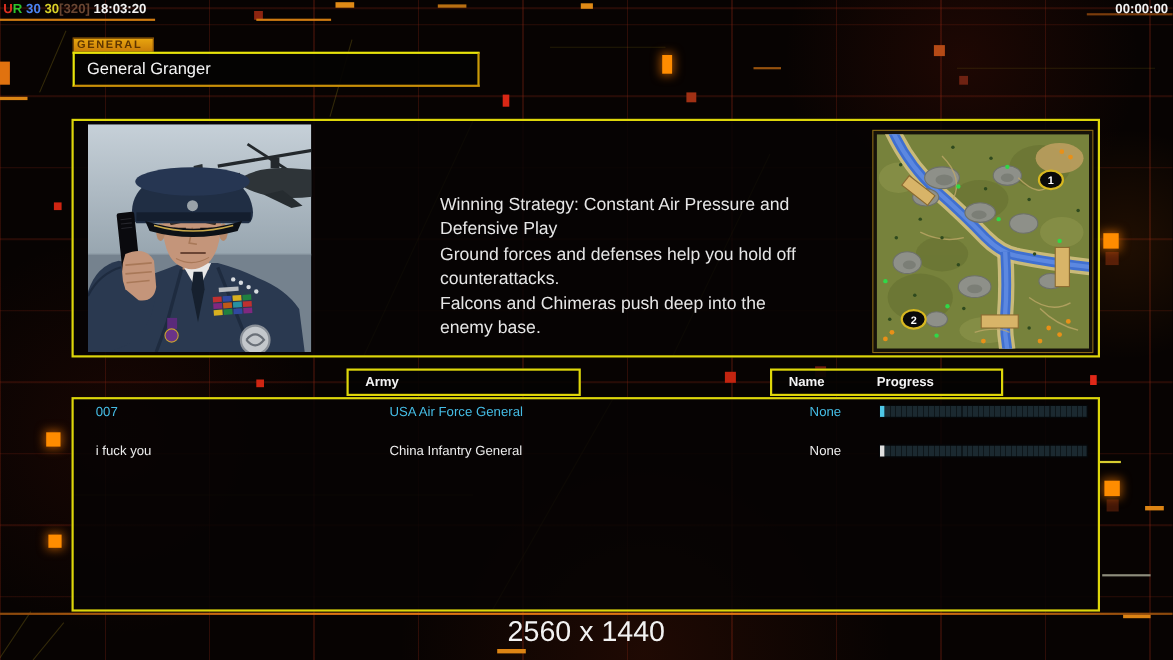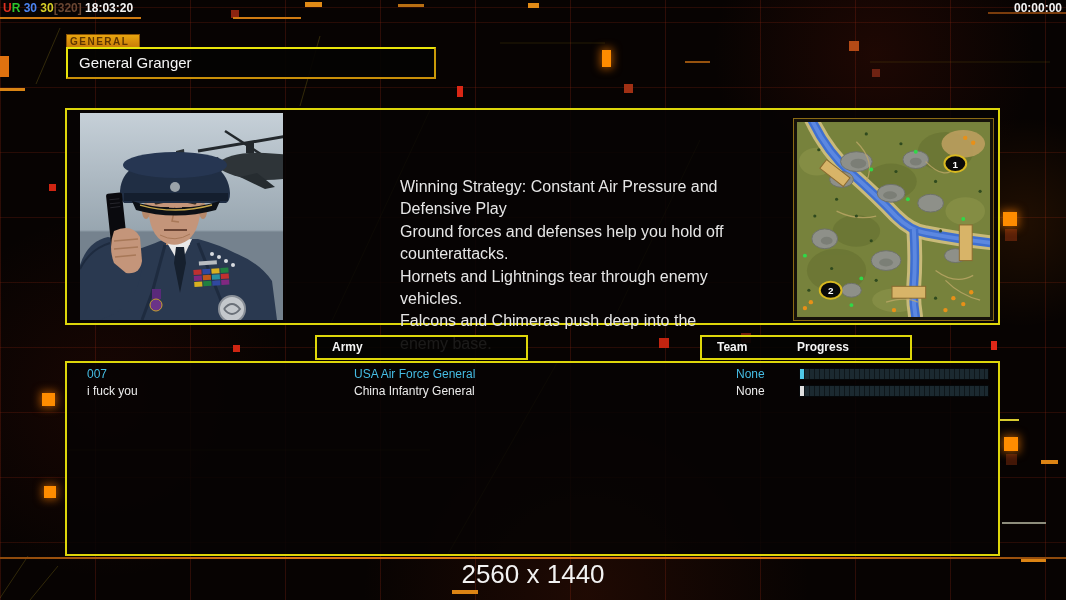--- a/index.html
+++ b/index.html
@@ -215,21 +215,20 @@
           <path d="M46,128 Q54,132 50,144" stroke="#0a0a0e" stroke-width="3" fill="none"></path>
         </g>
         <path d="M34,118 Q52,110 60,124 L62,148 Q60,162 46,160 L34,150 Q28,134 34,118 Z" fill="#c4957a"></path>
         <path d="M34,128 L58,126 M34,136 L58,134 M35,144 L56,142" stroke="#a87858" stroke-width="1.5" fill="none"></path>
       </g>
     </svg>
 
     <div class="strategy">
       <div>Winning Strategy: Constant Air Pressure and Defensive Play</div>
       <div>Ground forces and defenses help you hold off counterattacks.</div>
-      <div>Hornets and Lightnings tear through enemy vehicles.</div>
       <div>Falcons and Chimeras push deep into the enemy base.</div>
     </div>
 
     <div class="minimap-wrap">
       <svg width="193" height="195" viewBox="0 0 195 197">
         <rect width="195" height="197" fill="#77823c"></rect>
         <g fill="#6b7634" opacity="0.85">
           <ellipse cx="40" cy="150" rx="30" ry="22"></ellipse>
             <ellipse cx="150" cy="30" rx="28" ry="20"></ellipse>
           <ellipse cx="95" cy="60" rx="26" ry="18"></ellipse>
@@ -332,34 +331,34 @@
           <text x="34" y="174" text-anchor="middle" font-size="10" font-weight="bold" fill="#ffffff" font-family="Liberation Sans, sans-serif">2</text>
         </g>
       </svg>
     </div>
   </div>
 
   <div class="hdr-box hdr-army">
     <span>Army</span>
   </div>
   <div class="hdr-box hdr-team">
-    <span>Team</span>
+    <span>Name</span>
     <span class="progress-lbl">Progress</span>
   </div>
 
   <div class="panel player-panel">
     <div class="prow row-cyan" style="top:4px;">
       <span class="c-player">007</span>
       <span class="c-army">USA Air Force General</span>
       <span class="c-team">None</span>
       <span class="pbar">
           <span class="fill" style="width: 2%; background: rgb(79, 200, 232);"></span>
         </span>
     </div>
-    <div class="prow row-white" style="top:21px;">
+    <div class="prow row-white" style="top:40px;">
       <span class="c-player">i fuck you</span>
       <span class="c-army">China Infantry General</span>
       <span class="c-team">None</span>
       <span class="pbar">
           <span class="fill" style="width: 2%; background: rgb(224, 224, 224);"></span>
         </span>
     </div>
   </div>
 
   <div class="footer-res">2560 x 1440</div>

